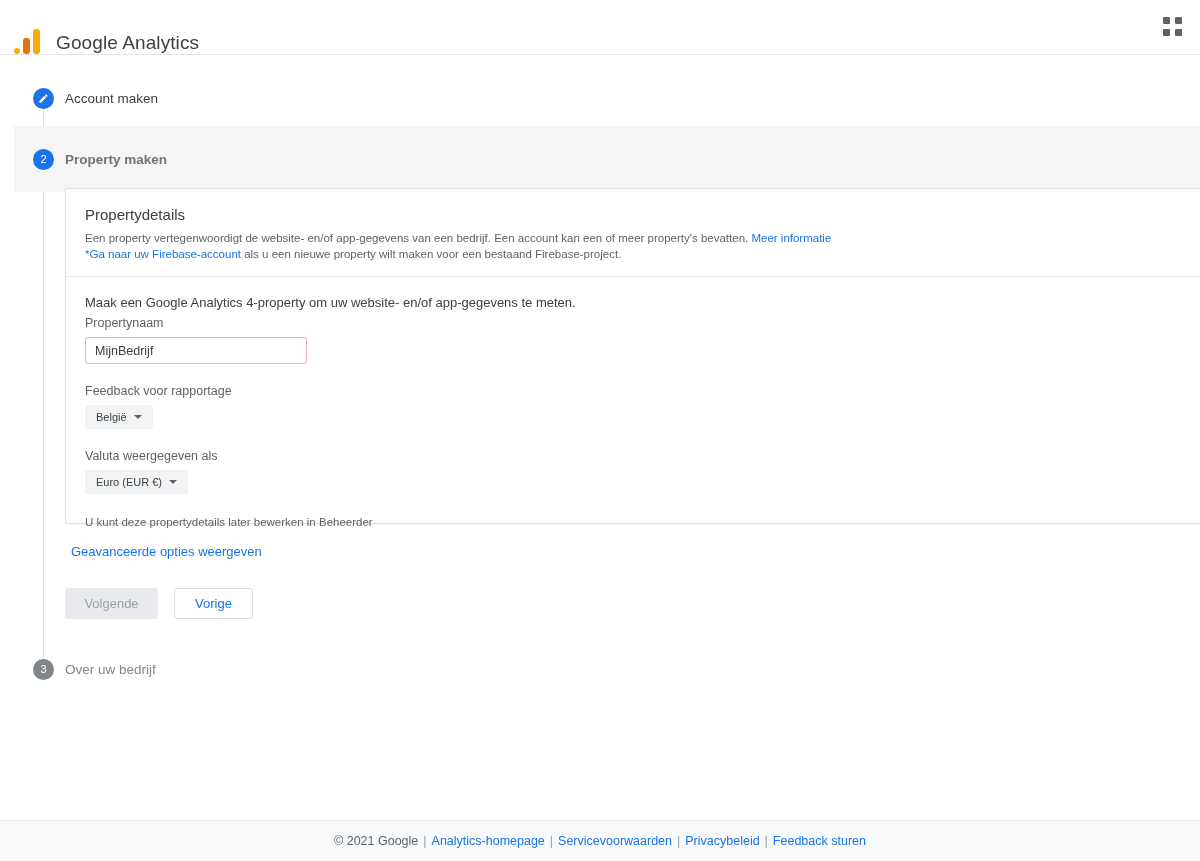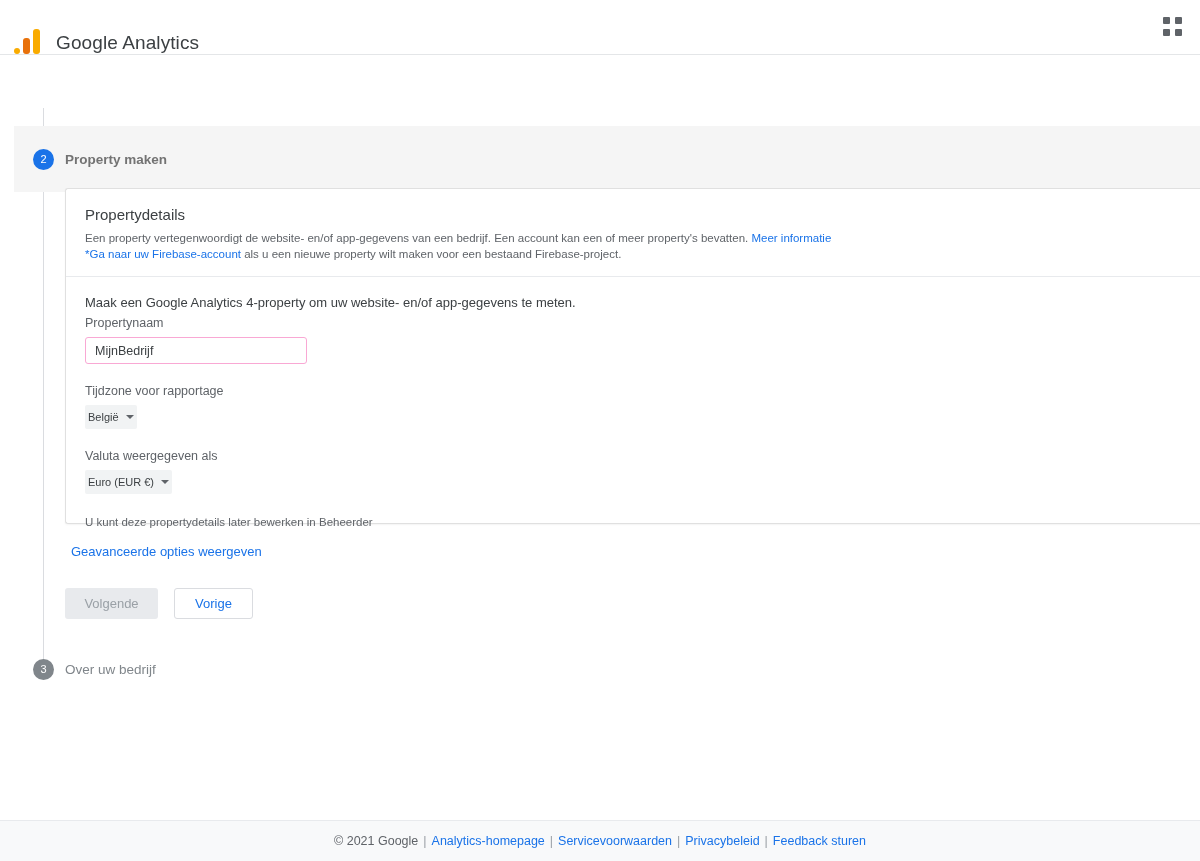--- a/index.html
+++ b/index.html
@@ -130,21 +130,21 @@
     background: #fff;
     font-family: "Liberation Sans", sans-serif;
     font-size: 12.5px; color: #3c4043;
     padding: 0 9px; outline: none;
   }
 
   .row-inline { display: flex; align-items: center; }
 
   .chip {
     display: inline-flex; align-items: center; gap: 7px;
-    height: 24px; padding: 0 3px;
+    height: 24px; padding: 0 11px;
     background: #f1f3f4; border: none; border-radius: 2px;
     font-family: "Liberation Sans", sans-serif;
     font-size: 11px; color: #3c4043; cursor: pointer;
   }
   .caret {
     width: 0; height: 0;
     border-left: 4px solid transparent;
     border-right: 4px solid transparent;
     border-top: 4px solid #5f6368;
   }
@@ -222,20 +222,28 @@
       <i></i>
       <i></i>
       <i></i>
     </div>
   </div>
 
   <div class="rail"></div>
 
   <div class="step2-band"></div>
 
+  <div class="step" id="step1">
+    <span class="step-dot dot-blue">
+      <svg class="pencil-ico" viewBox="0 0 24 24" fill="#ffffff" aria-hidden="true">
+        <path d="M3 17.25V21h3.75L17.81 9.94l-3.75-3.75L3 17.25zM20.71 7.04a1 1 0 000-1.41l-2.34-2.34a1 1 0 00-1.41 0l-1.83 1.83 3.75 3.75 1.83-1.83z"></path>
+      </svg>
+    </span>
+    <span class="step-label">Account maken</span>
+  </div>
 
   <div class="step" id="step2">
     <span class="step-dot dot-blue">2</span>
     <span class="step-label bold">Property maken</span>
   </div>
 
   <div class="card">
 
     <div class="card-head">
       <h2 class="card-title">Propertydetails</h2>
@@ -249,21 +257,21 @@
 
     <div class="card-body">
       <p class="body-intro">Maak een Google Analytics 4-property om uw website- en/of app-gegevens te meten.</p>
 
       <div class="field-block">
         <div class="field-label">Propertynaam</div>
         <input class="text-input" type="text" value="MijnBedrijf" style="">
       </div>
 
       <div class="field-block">
-        <div class="field-label">Tijdzone voor rapportage</div>
+        <div class="field-label">Feedback voor rapportage</div>
         <div class="row-inline">
           <button class="chip">
             <span>België</span>
             <span class="caret"></span>
           </button>
         </div>
       </div>
 
       <div class="field-block">
         <div class="field-label">Valuta weergegeven als</div>

